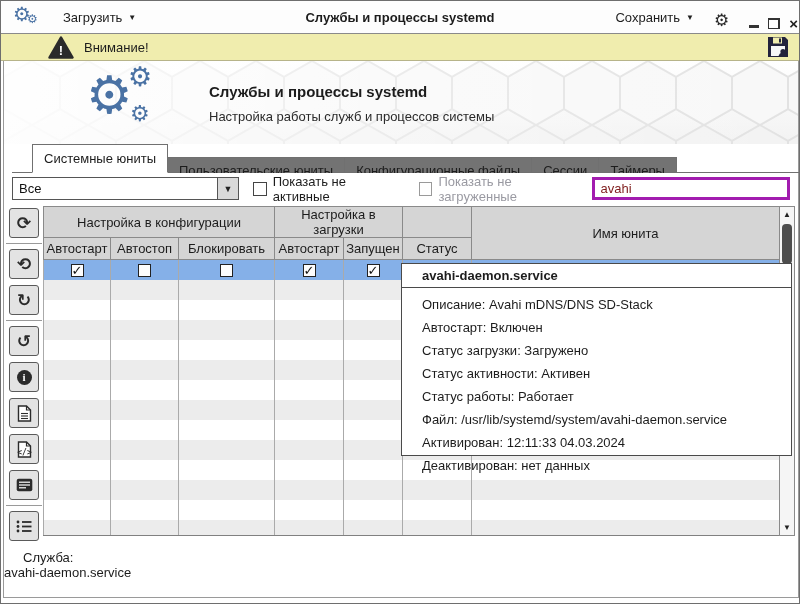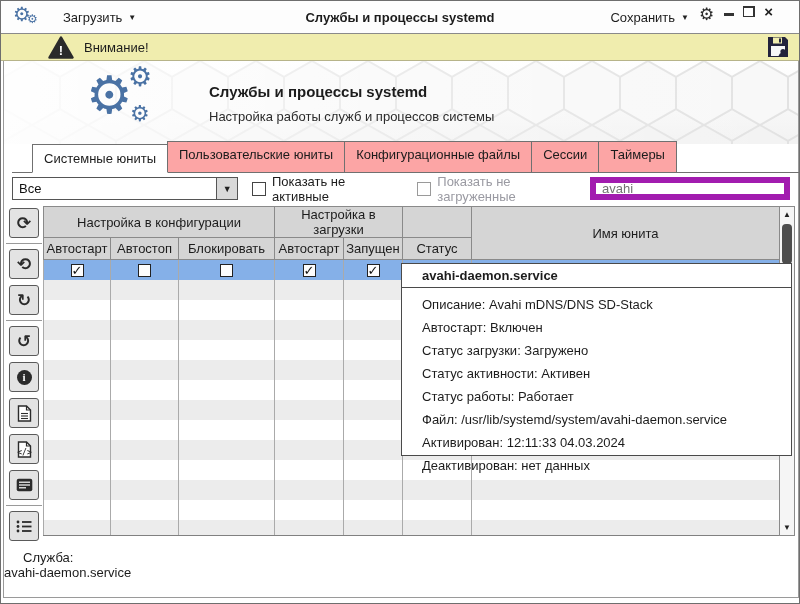--- a/index.html
+++ b/index.html
@@ -7,21 +7,21 @@
   .window { position:relative; width:800px; height:604px; border:1px solid #6e6e6e; background:#fff; overflow:hidden; }
 
   
   .titlebar { position:absolute; left:0; top:0; width:100%; height:33px; background:#fdfdfd; border-bottom:1px solid #8a8a8a; display:flex; align-items:center; }
   .appicon { position:relative; width:30px; height:24px; margin-left:12px; color:#4a72a4; }
   .appicon .g-big { position:absolute; left:0; top:-3px; font-size:20px; }
   .appicon .g-small { position:absolute; left:14px; top:7px; font-size:12px; }
   .menu-btn { display:flex; align-items:center; gap:6px; font-size:13px; color:#1c1c1c; margin-left:14px; padding:4px 6px; cursor:default; }
   .menu-btn .arrow { font-size:8px; color:#222; }
   .win-title { position:absolute; left:0; right:0; text-align:center; font-size:13px; font-weight:bold; color:#1c1c1c; pointer-events:none; }
-  .titlebar-right { margin-left:auto; display:flex; align-items:flex-start; gap:4px; padding-right:26px; z-index:2; }
+  .titlebar-right { margin-left:auto; display:flex; align-items:flex-end; gap:14px; padding-right:1px; z-index:2; }
   .gear-btn { font-size:17px; color:#2b2b2b; line-height:1; }
   .winctl { display:flex; align-items:center; gap:9px; margin-left:6px; }
   .ctl-min { width:10px; height:3px; background:#333; margin-top:6px; }
   .ctl-max { position:relative; width:12px; height:11px; }
   .ctl-max:before { content:""; position:absolute; right:0; top:0; width:9px; height:8px; border:1px solid #333; border-top-width:2px; background:#fff; }
   .ctl-max:after { content:""; position:absolute; left:0; bottom:0; width:9px; height:8px; border:1px solid #333; border-top-width:2px; background:#fff; }
   .ctl-close { font-size:15px; font-weight:bold; color:#222; line-height:11px; }
 
   
   .warnbar { position:absolute; left:0; top:33px; width:100%; height:27px; background:#f0edae; border-bottom:1px solid #b7b48a; display:flex; align-items:center; }
@@ -37,34 +37,34 @@
   .hexsvg { position:absolute; left:0; top:0; }
   .logo { position:absolute; left:82px; top:6px; width:90px; height:72px; color:#4a72a4; }
   .logo .lg { position:absolute; left:0; top:2px; font-size:52px; line-height:1; }
   .logo .md { position:absolute; left:42px; top:-6px; font-size:27px; }
   .logo .sm { position:absolute; left:44px; top:34px; font-size:22px; }
   .hx-title { position:absolute; left:205px; top:22px; font-size:15px; font-weight:bold; color:#1c1c1c; }
   .hx-sub { position:absolute; left:205px; top:48px; font-size:13px; color:#2a2a2a; }
 
   
   .tabsrow { position:absolute; left:8px; top:83px; width:100%; height:29px; display:flex; align-items:flex-end; padding-left:20px; border-bottom:1px solid #707070; background:transparent; }
-  .tab { height:31px; line-height:26px; padding:0 11px; font-size:13px; color:#1c1c1c; background:#fca5a5; border:1px solid #707070; border-bottom:none; margin-right:-1px; position:relative; }
+  .tab { height:15px; line-height:26px; padding:0 11px; font-size:13px; color:#1c1c1c; background:#737373; border:1px solid #707070; border-bottom:none; margin-right:-1px; position:relative; }
   .tab.active { background:#fff; z-index:3; height:29px; line-height:28px; margin-bottom:-1px; border-bottom:1px solid #fff; }
 
   
   .filterbar { position:absolute; left:0; top:112px; width:100%; height:31px; display:flex; align-items:center; padding:0 8px; background:#fff; }
   .combo { width:230px; height:23px; border:1px solid #555; background:#fff; display:flex; align-items:center; }
   .combo-value { flex:1; font-size:13px; padding-left:6px; color:#111; }
   .combo-btn { width:21px; height:100%; background:#d9d9d9; border-left:1px solid #555; display:flex; align-items:center; justify-content:center; font-size:9px; color:#222; }
   .cbgroup { display:flex; align-items:center; gap:6px; margin-left:14px; }
   .cbox { width:14px; height:14px; border:1px solid #444; background:#fff; }
   .cbox.disabled { border-color:#9a9a9a; }
   .cblabel { font-size:13px; color:#1c1c1c; }
   .cblabel.disabled { color:#9a9aa2; }
-  .searchbox { margin-left:auto; width:201px; height:23px; border:6px solid #a21caf; font-size:13px; padding:0 6px; color:#737373; font-family:"Liberation Sans","DejaVu Sans",sans-serif; outline:none; }
+  .searchbox { margin-left:auto; width:201px; height:23px; border:3px solid #a21caf; font-size:13px; padding:0 6px; color:#7f1d1d; font-family:"Liberation Sans","DejaVu Sans",sans-serif; outline:none; }
 
   
   .sidebar { position:absolute; left:1px; top:144px; width:38px; display:flex; flex-direction:column; align-items:center; }
   .toolbtn { width:30px; height:30px; margin:3px 0; background:#e3e3e3; border:1px solid #5a5a5a; border-radius:3px; display:flex; align-items:center; justify-content:center; font-size:17px; font-weight:bold; color:#2b2b2b; }
   .tool-sep { width:36px; height:1px; background:#9a9a9a; margin:2px 0; }
   .info-circle { width:15px; height:15px; border-radius:50%; background:#2b2b2b; color:#fff; font-size:11px; font-weight:bold; font-family:"Liberation Serif","DejaVu Serif",serif; display:flex; align-items:center; justify-content:center; }
 
   
   .tablewrap { position:absolute; left:39px; top:145px; width:736px; height:330px; overflow:hidden; border-bottom:1px solid #808080; }
   table.units { border-collapse:collapse; table-layout:fixed; width:736px; }

